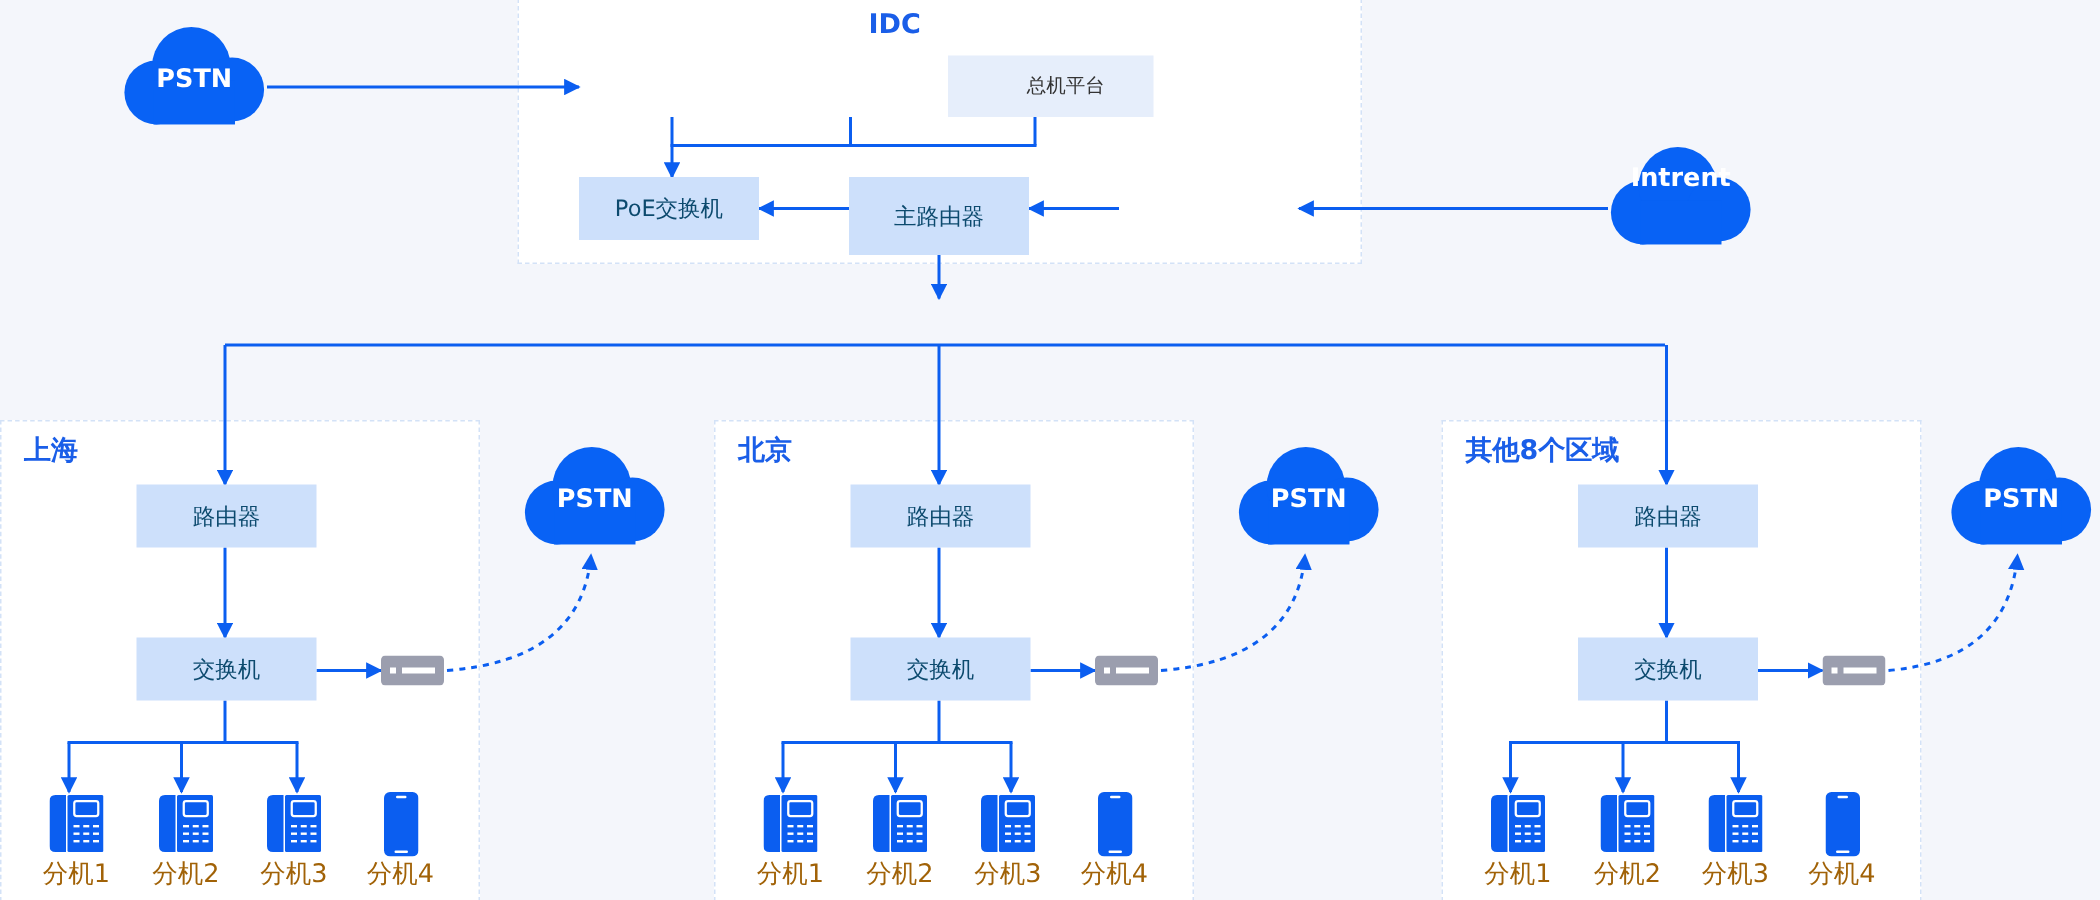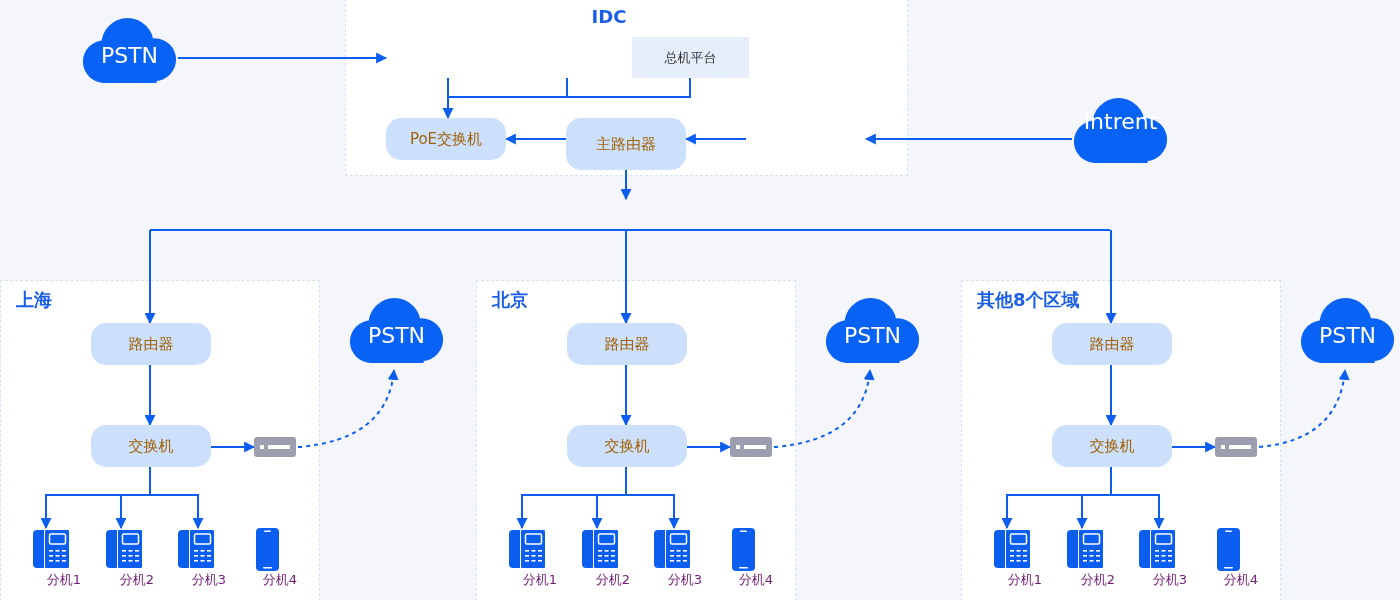--- a/index.html
+++ b/index.html
@@ -2,42 +2,42 @@
 <html><head>
 <meta charset="utf-8">
 <style>
   html, body { margin: 0; padding: 0; }
   body { width: 1400px; height: 600px; overflow: hidden; background: #f4f6fb;
          font-family: "DejaVu Sans", "Liberation Sans", sans-serif; }
   #canvas { position: relative; width: 1400px; height: 600px; }
   svg.lines { position: absolute; left: 0; top: 0; overflow: visible; pointer-events: none; }
   .idc-frame { position: absolute; left: 345px; top: -1px; width: 563px; height: 177px;
                background: #ffffff; border: 1px dashed #d3e2f7; box-sizing: border-box; }
-  .idc-title { position: absolute; left: 579px; top: 6px; width: 60px; text-align: center;
+  .idc-title { position: absolute; left: 579px; top: 6px; width: 60px; text-align: left;
                font-size: 18px; font-weight: bold; color: #1a5ee8; }
   .node-light { position: absolute; background: #e6eefb; color: #333; font-size: 13px;
                 display: flex; flex-direction: column; align-items: center; justify-content: center;
                 line-height: 20px; z-index: 2; }
-  .node { position: absolute; background: #cde0fb; color: #a16207; font-size: 15px;
-          display: flex; align-items: center; justify-content: center; z-index: 2; border-radius: 15px; }
+  .node { position: absolute; background: #cde0fb; color: #0c4a6e; font-size: 15px;
+          display: flex; align-items: center; justify-content: center; z-index: 2; }
   .cloud { position: absolute; z-index: 2; }
   .cloud svg { position: absolute; left: 0; top: 0; }
   .cloud-label { position: absolute; left: 0; right: 0; text-align: center; color: #fff;
-                 font-size: 22px; }
+                 font-size: 17px; font-weight: bold; }
   .private-net { position: absolute; left: 597px; top: 199px; width: 60px; height: 60px;
                  border-radius: 10px; z-index: 3;
                  background: linear-gradient(45deg, #0a5ff8 0%, #0a72ff 50%, #1aa6ff 100%);
                  color: #fff; font-size: 17px; display: flex; align-items: center; justify-content: center; }
   .region { position: absolute; top: 0; width: 450px; height: 596px; }
   .region-frame { position: absolute; left: 0; top: 280px; width: 320px; height: 321px;
                   background: #fff; border: 1px dashed #d3e2f7; box-sizing: border-box; }
   .region-title { position: absolute; left: 16px; top: 288px; font-size: 18px; font-weight: bold;
                   color: #1a5ee8; white-space: nowrap; }
-  .ext-label { position: absolute; top: 571px; width: 60px; text-align: right; font-size: 13px;
-               color: #701a75; z-index: 2; }
+  .ext-label { position: absolute; top: 571px; width: 60px; text-align: center; font-size: 17px;
+               color: #a16207; z-index: 2; }
   .icon { position: absolute; z-index: 2; }
 </style>
 </head>
 <body>
 
 <svg width="0" height="0" style="position:absolute">
   <defs>
     <marker id="arr" viewBox="0 0 10 10" refX="9" refY="5" markerWidth="11" markerHeight="11" markerUnits="userSpaceOnUse" orient="auto">
       <path d="M0,0 L10,5 L0,10 z" fill="#0b5ef0"></path>
     </marker>
@@ -107,21 +107,21 @@
     <div class="cloud-label" style="top:28px;">PSTN</div>
   </div>
 
   <div class="cloud" style="left:1072px; top:95px; width:97px; height:70px;">
     <svg width="97" height="70">
         <use href="#cloud-sym"></use>
       </svg>
     <div class="cloud-label" style="top:14px;">Intrent</div>
   </div>
 
-  <div class="node-light" style="left:632px; top:37px; width:117px; height:41px;">
+  <div class="node-light" style="left:632px; top:37px; width:117px; height:41px;padding-left:20px;">
     <span>总机平台</span>
   </div>
 
   <div class="node" style="left:386px; top:118px; width:120px; height:42px;">
     <span>PoE交换机</span>
   </div>
   <div class="node" style="left:566px; top:118px; width:120px; height:52px;">
     <span>主路由器</span>
   </div>
 

